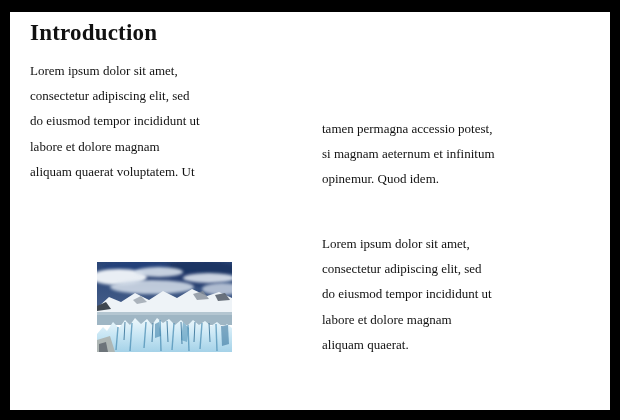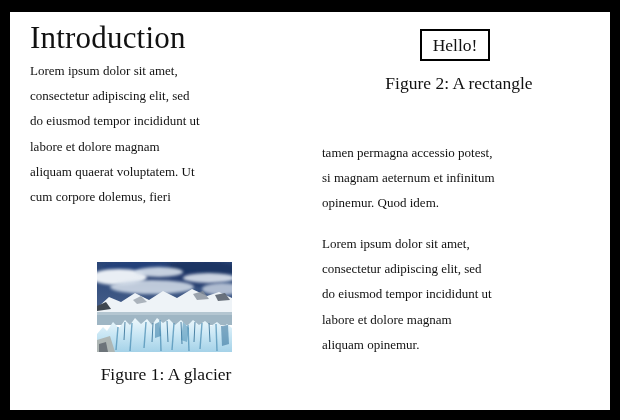--- a/index.html
+++ b/index.html
@@ -12,29 +12,29 @@
   }
   .paper {
     position: absolute;
     left: 10px; top: 12px;
     width: 600px; height: 398px;
     background: #ffffff;
   }
   .abs { position: absolute; }
   .heading {
     left: 20px; top: 8px;
-    font-size: 31px;
-    font-weight: normal;
+    font-size: 23px;
+    font-weight: bold;
     letter-spacing: 0.2px;
     white-space: nowrap;
   }
   .para { font-size: 13px; line-height: 25.2px; }
   .line { white-space: nowrap; }
   .left-para  { left: 20px;  top: 46px;  width: 292px; }
-  .rpara1     { left: 312px; top: 104px; width: 286px; margin-top: 24px; }
+  .rpara1     { left: 312px; top: 104px; width: 286px; }
   .rpara2     { left: 312px; top: 219px; width: 286px; }
   .fig-image {
     left: 87px; top: 250px;
     width: 135px; height: 90px;
     display: block;
   }
   .caption {
     font-size: 17.5px;
     text-align: center;
     white-space: nowrap;
@@ -58,21 +58,20 @@
 <div class="paper">
 
   <h1 class="abs heading">Introduction</h1>
 
   <div class="abs para left-para">
     <div class="line">Lorem ipsum dolor sit amet,</div>
     <div class="line">consectetur adipiscing elit, sed</div>
     <div class="line">do eiusmod tempor incididunt ut</div>
     <div class="line">labore et dolore magnam</div>
     <div class="line">aliquam quaerat voluptatem. Ut</div>
-    <div class="line">cum corpore dolemus, fieri</div>
   </div>
 
   <svg class="abs fig-image" viewBox="0 0 135 90" preserveAspectRatio="none">
     <defs>
       <linearGradient id="iceGrad" x1="0" y1="0" x2="0" y2="1">
         <stop offset="0" stop-color="#eef8fc"></stop>
         <stop offset="0.5" stop-color="#c8e6f4"></stop>
         <stop offset="1" stop-color="#a5d2e8"></stop>
       </linearGradient>
       <linearGradient id="skyGrad" x1="0" y1="0" x2="0" y2="1">
@@ -125,33 +124,30 @@
         <path d="M112,61 L113,80"></path>
     </g>
     <path d="M58,62 L62,60 L64,74 L58,76 Z" fill="#357aa4" opacity="0.55"></path>
     <path d="M86,60 L92,66 L90,80 L84,78 Z" fill="#3d85ae" opacity="0.5"></path>
     <path d="M124,64 L131,63 L132,82 L125,84 Z" fill="#2f6d97" opacity="0.55"></path>
 
     <path d="M0,78 L13,74 L18,90 L0,90 Z" fill="#aeb6b4"></path>
     <path d="M2,82 L9,80 L11,90 L2,90 Z" fill="#6d747a"></path>
   </svg>
 
-  <div class="abs caption caption1">Figure 1: A glacier</div>
 
-  <div class="abs hello-box">Hello!</div>
 
-  <div class="abs caption caption2">Figure 2: A rectangle</div>
 
   <div class="abs para rpara1">
     <div class="line">tamen permagna accessio potest,</div>
     <div class="line">si magnam aeternum et infinitum</div>
     <div class="line">opinemur. Quod idem.</div>
   </div>
 
   <div class="abs para rpara2">
     <div class="line">Lorem ipsum dolor sit amet,</div>
     <div class="line">consectetur adipiscing elit, sed</div>
     <div class="line">do eiusmod tempor incididunt ut</div>
     <div class="line">labore et dolore magnam</div>
-    <div class="line">aliquam opinemur.</div>
+    <div class="line">aliquam quaerat.</div>
   </div>
 
 </div>
 
 </body></html>

